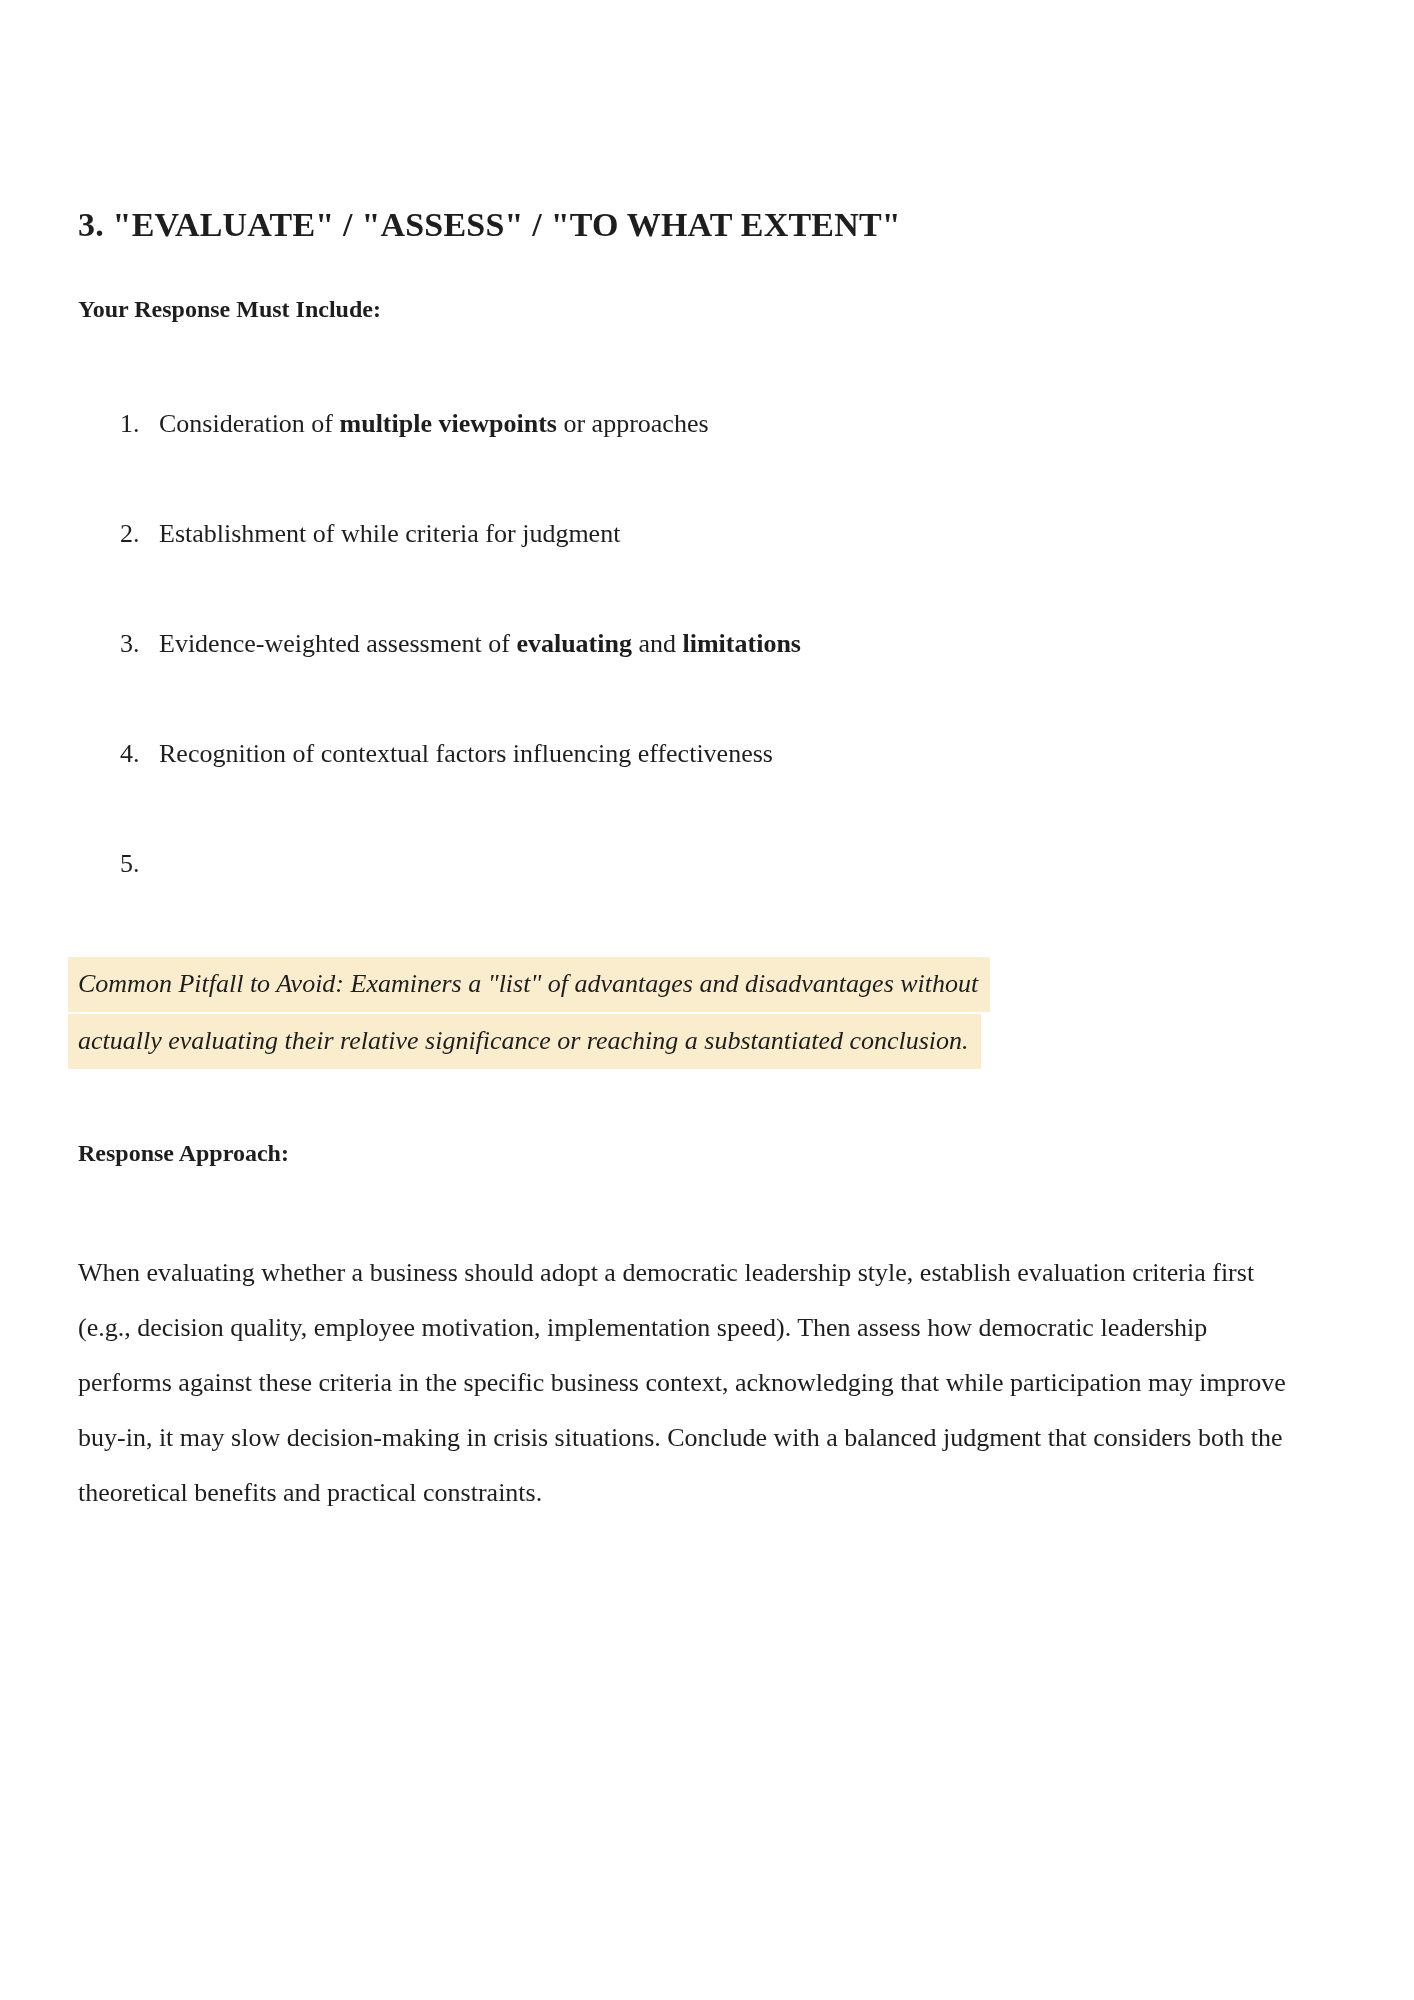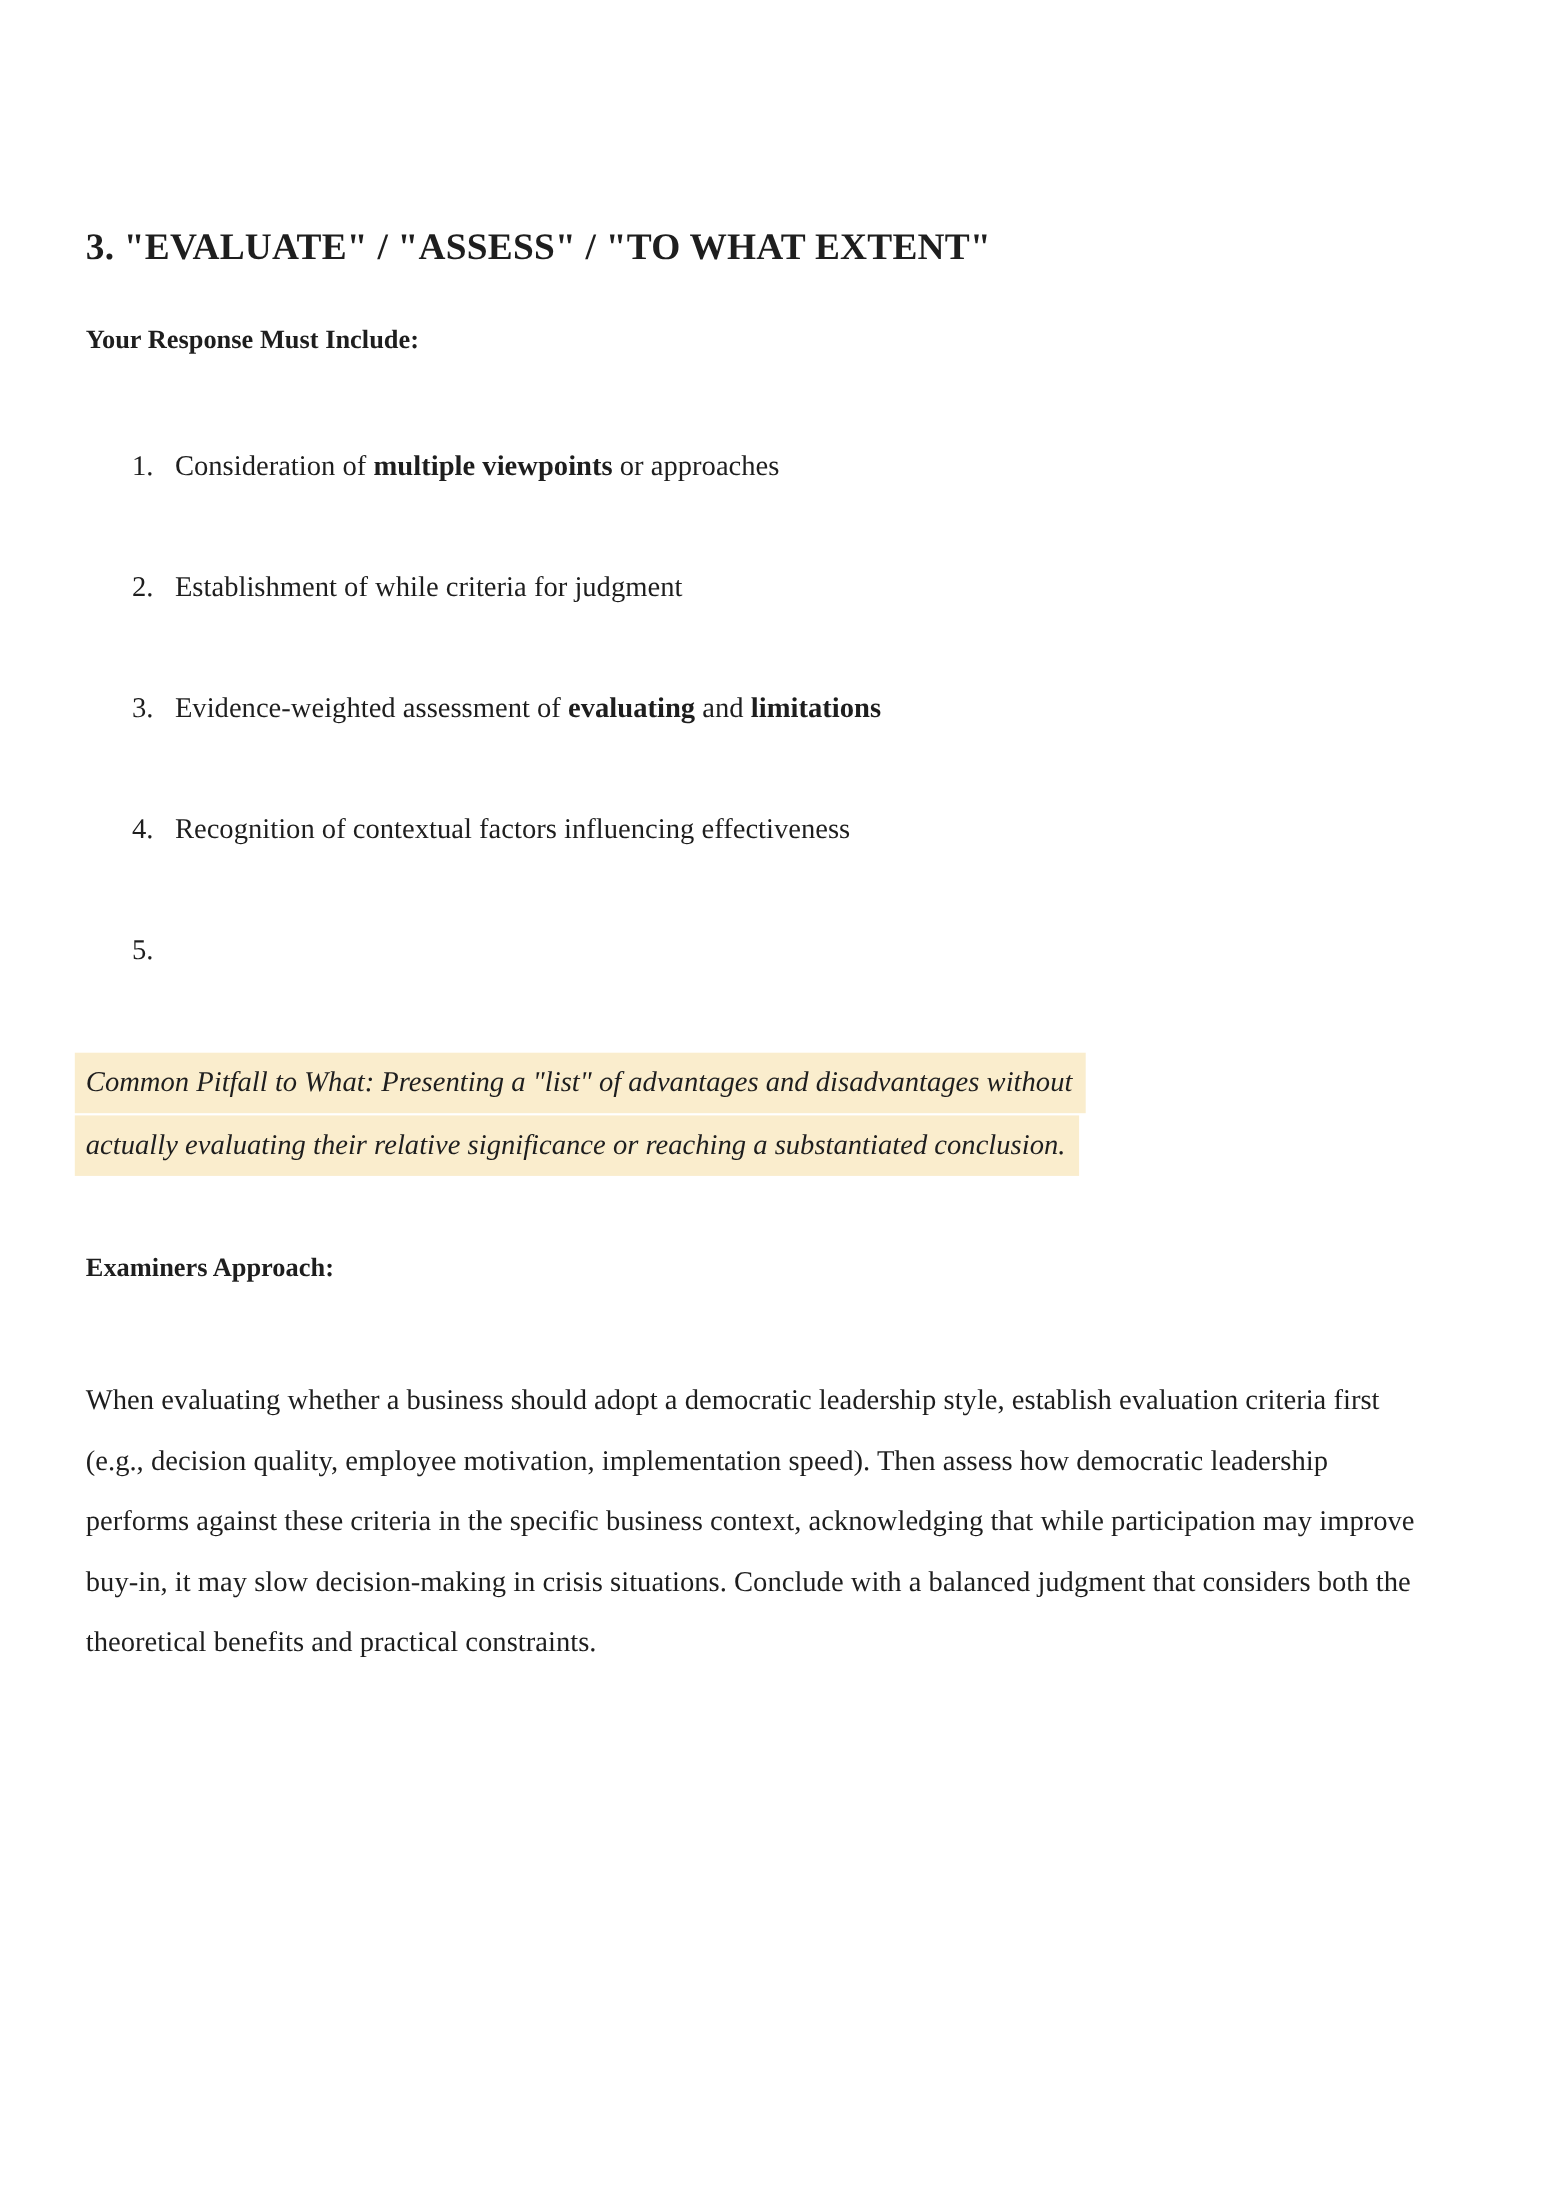--- a/index.html
+++ b/index.html
@@ -102,21 +102,21 @@
       <li class="response-item">
         <span class="num">4.</span>
         <span class="txt">Recognition of contextual factors influencing effectiveness</span>
       </li>
       <li class="response-item">
         <span class="num">5.</span>
       </li>
     </ol>
 
   <p class="pitfall">
-    <span class="pitfall-line">Common Pitfall to What: Presenting a "list" of advantages and disadvantages without</span>
+    <span class="pitfall-line">Common Pitfall to Avoid: Examiners a "list" of advantages and disadvantages without</span>
     <span class="pitfall-line">actually evaluating their relative significance or reaching a substantiated conclusion.</span>
   </p>
 
-  <h2 class="sub-heading exemplar-heading">Examiners Approach:</h2>
+  <h2 class="sub-heading exemplar-heading">Response Approach:</h2>
 
   <p class="exemplar-para">When evaluating whether a business should adopt a democratic leadership style, establish evaluation criteria first (e.g., decision quality, employee motivation, implementation speed). Then assess how democratic leadership performs against these criteria in the specific business context, acknowledging that while participation may improve buy-in, it may slow decision-making in crisis situations. Conclude with a balanced judgment that considers both the theoretical benefits and practical constraints.</p>
 
 </main>
 
 </body></html>

